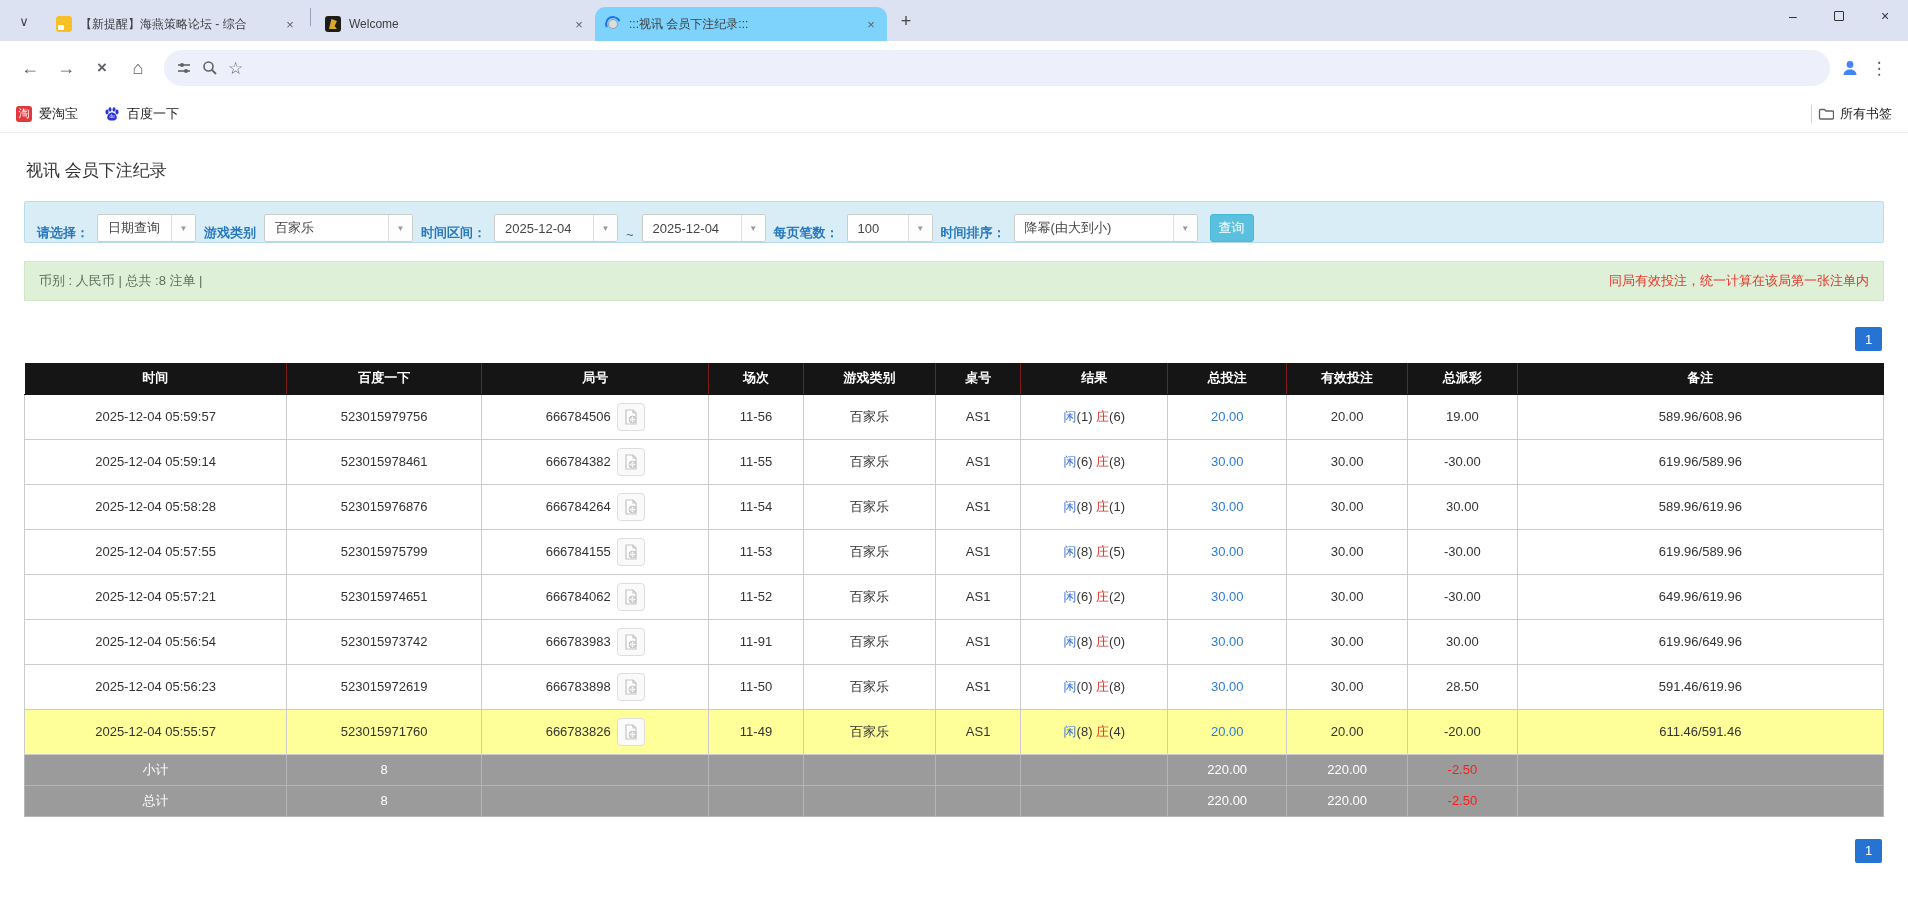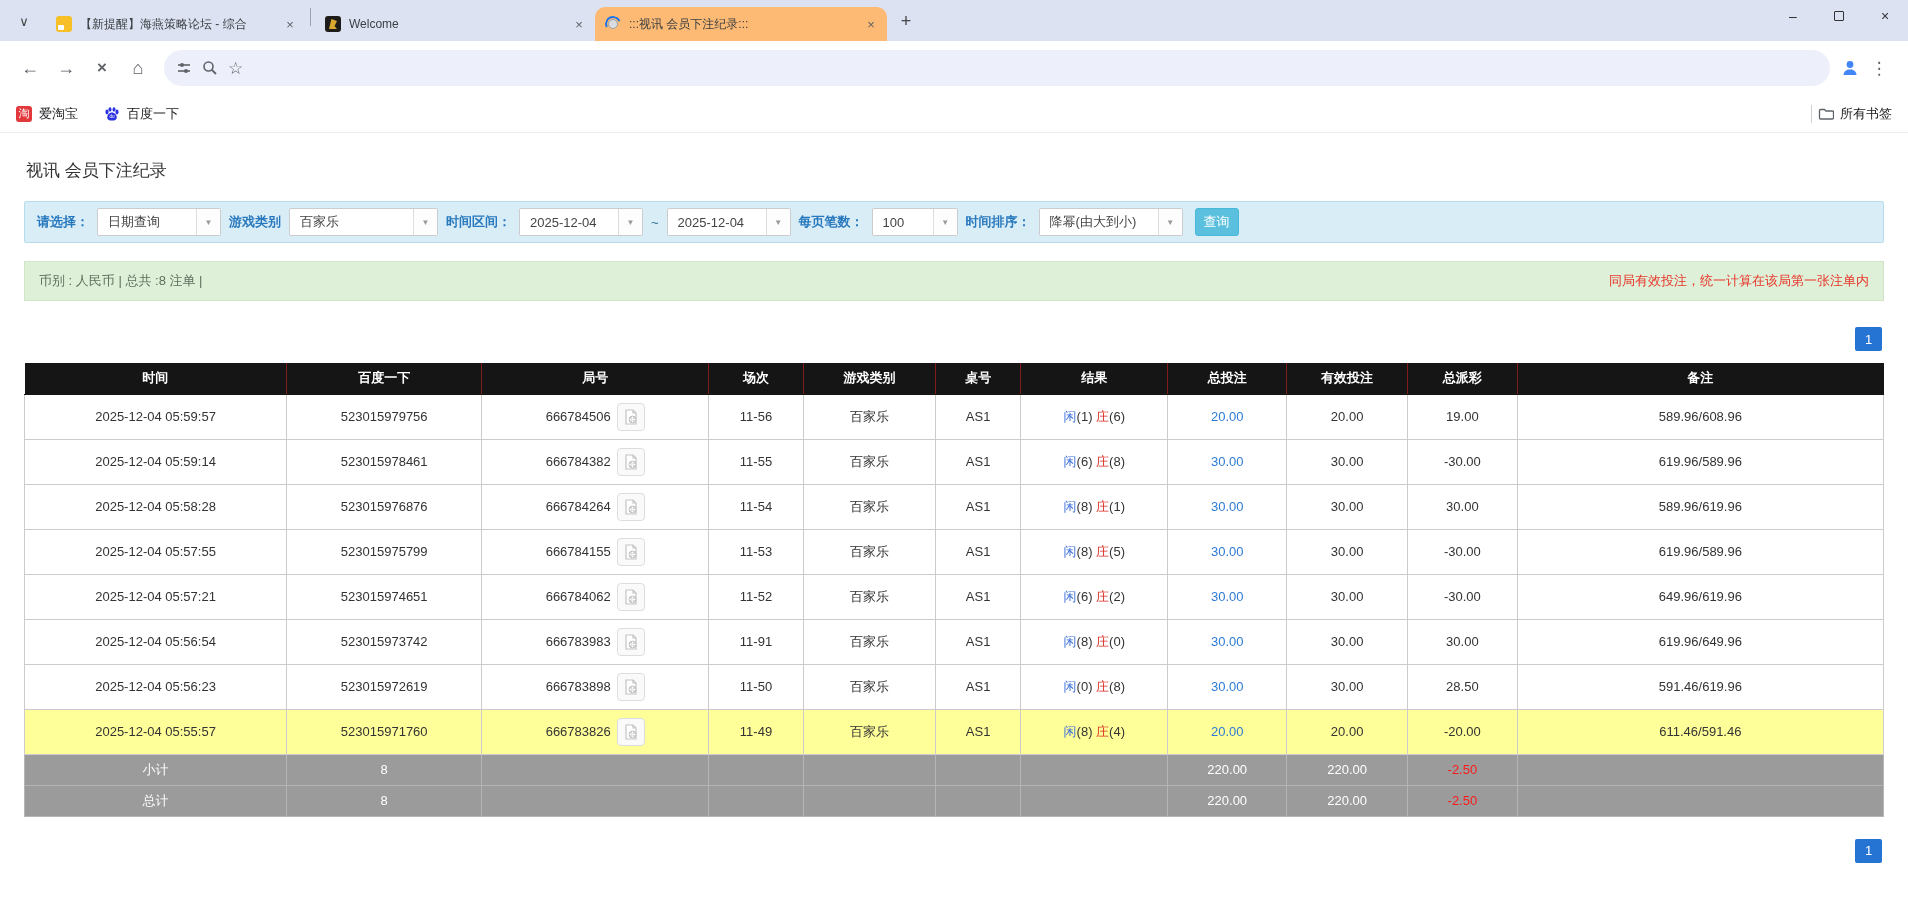--- a/index.html
+++ b/index.html
@@ -6,21 +6,21 @@
   html,body { width:1908px; height:919px; overflow:hidden; background:#fff;
     font-family:"Liberation Sans","DejaVu Sans",sans-serif; }
 
   
   .tab-strip { height:41px; background:#dde2f3; display:flex; align-items:flex-end; }
   .tab-search { width:28px; height:28px; margin:0 8px 6px 10px; display:flex; align-items:center;
     justify-content:center; color:#444; font-size:13px; border-radius:50%; cursor:pointer; }
   .tab { height:34px; display:flex; align-items:center; padding:0 8px 0 10px; gap:8px;
     color:#3c4043; font-size:12px; position:relative; }
   .tab.inactive { border-radius:8px; }
-  .tab.active { background:#fdba74; border-radius:10px 10px 0 0; }
+  .tab.active { background:#7dd3fc; border-radius:10px 10px 0 0; }
   .tab .title { flex:1; overflow:hidden; white-space:nowrap; }
   .tab-close { width:16px; height:16px; display:flex; align-items:center; justify-content:center;
     font-size:13px; color:#5f6368; border-radius:50%; }
   .tab-divider { width:1px; height:18px; background:#9aa0b5; margin:0 4px 8px 4px; align-self:center; }
   .favicon { width:16px; height:16px; flex:0 0 16px; position:relative; }
   .fav-forum { background:#f6c026; border-radius:3px; }
   .fav-forum::after{ content:""; position:absolute; left:2px; bottom:2px; width:6px; height:5px; background:#fff; border-radius:1px;}
   .fav-welcome { background:#1e1c18; border-radius:3px; }
   .fav-welcome::after{ content:""; position:absolute; left:4px; top:3px; width:8px; height:10px;
     background:#d9a62e; clip-path:polygon(0 100%,30% 0,100% 20%,70% 70%,100% 100%); }
@@ -55,21 +55,21 @@
   .bm-fav-taobao { width:16px; height:16px; background:#e2373b; border-radius:3px; color:#fff;
     font-size:11px; display:flex; align-items:center; justify-content:center; }
   .bm-right { margin-left:auto; display:flex; align-items:center; gap:6px; }
   .bm-vdiv { width:1px; height:18px; background:#d0d0d0; }
 
   
   .content { padding:0 24px; }
   .page-title { font-size:17px; color:#333; margin:26px 0 0 2px; font-weight:400; }
 
   .filter-bar { margin-top:19px; background:#d9edf7; border:1px solid #b7dcec; border-radius:2px;
-    height:42px; display:flex; align-items:center; padding:0 12px; gap:8px; }
+    height:42px; display:flex; align-items:flex-end; padding:0 12px; gap:8px; }
   .f-label { color:#2878be; font-size:13px; font-weight:bold; white-space:nowrap; }
   .sel { background:#fff; border:1px solid #ccc; border-radius:2px; height:28px; display:flex;
     align-items:center; font-size:13px; color:#444; }
   .sel .val { padding:0 10px; flex:1; white-space:nowrap; }
   .sel .arrow { width:24px; height:100%; border-left:1px solid #ddd; display:flex; align-items:center;
     justify-content:center; color:#999; font-size:8px; background:#fdfdfd; }
   .tilde { color:#31708f; font-size:13px; }
   .search-btn { width:44px; height:28px; background:#5bc0de; border:1px solid #46b8da; border-radius:3px;
     color:#fff; font-size:13px; cursor:pointer; margin-left:4px; font-family:inherit; }
 
@@ -192,21 +192,21 @@
     </svg>
     <span>所有书签</span>
   </div>
 </div>
 
 <div class="content">
   <h1 class="page-title">视讯 会员下注纪录</h1>
 
   <div class="filter-bar">
     <span class="f-label">请选择：</span>
-    <div class="sel" style="width:124px">
+    <div class="sel" style="width:99px">
       <span class="val">日期查询</span>
       <span class="arrow">▼</span>
     </div>
 
     <span class="f-label">游戏类别</span>
     <div class="sel" style="width:149px">
       <span class="val">百家乐</span>
       <span class="arrow">▼</span>
     </div>
 
@@ -221,21 +221,21 @@
       <span class="arrow">▼</span>
     </div>
 
     <span class="f-label">每页笔数：</span>
     <div class="sel" style="width:86px">
       <span class="val">100</span>
       <span class="arrow">▼</span>
     </div>
 
     <span class="f-label">时间排序：</span>
-    <div class="sel" style="width:144px">
+    <div class="sel" style="width:184px">
       <span class="val">降幂(由大到小)</span>
       <span class="arrow">▼</span>
     </div>
 
     <button class="search-btn">查询</button>
   </div>
 
   <div class="summary-bar">
     <span class="summary-left">币别 : 人民币 | 总共 :8 注单 |</span>
     <span class="summary-right">同局有效投注，统一计算在该局第一张注单内</span>

